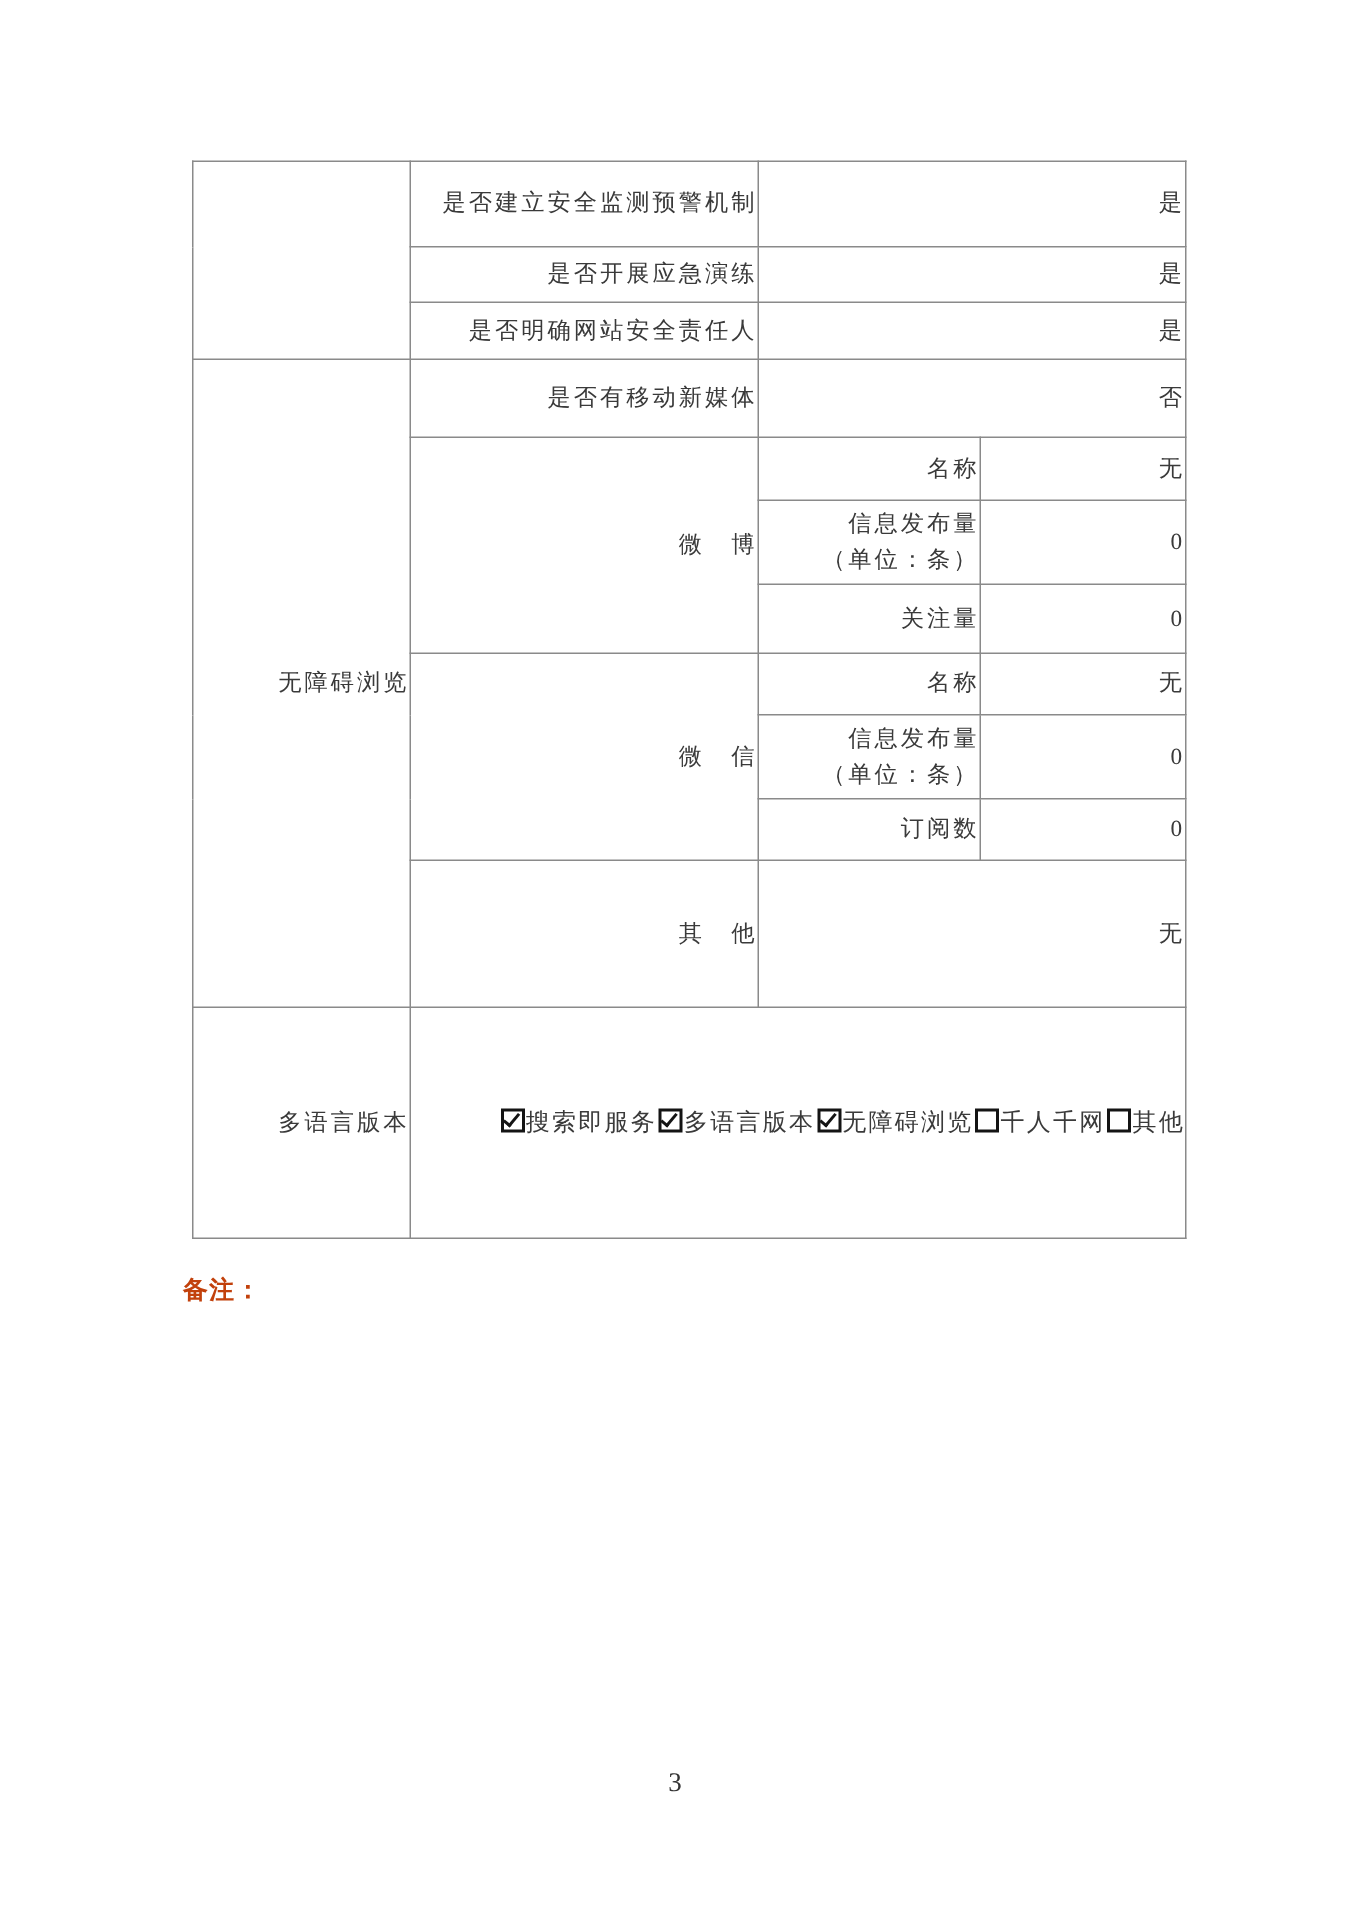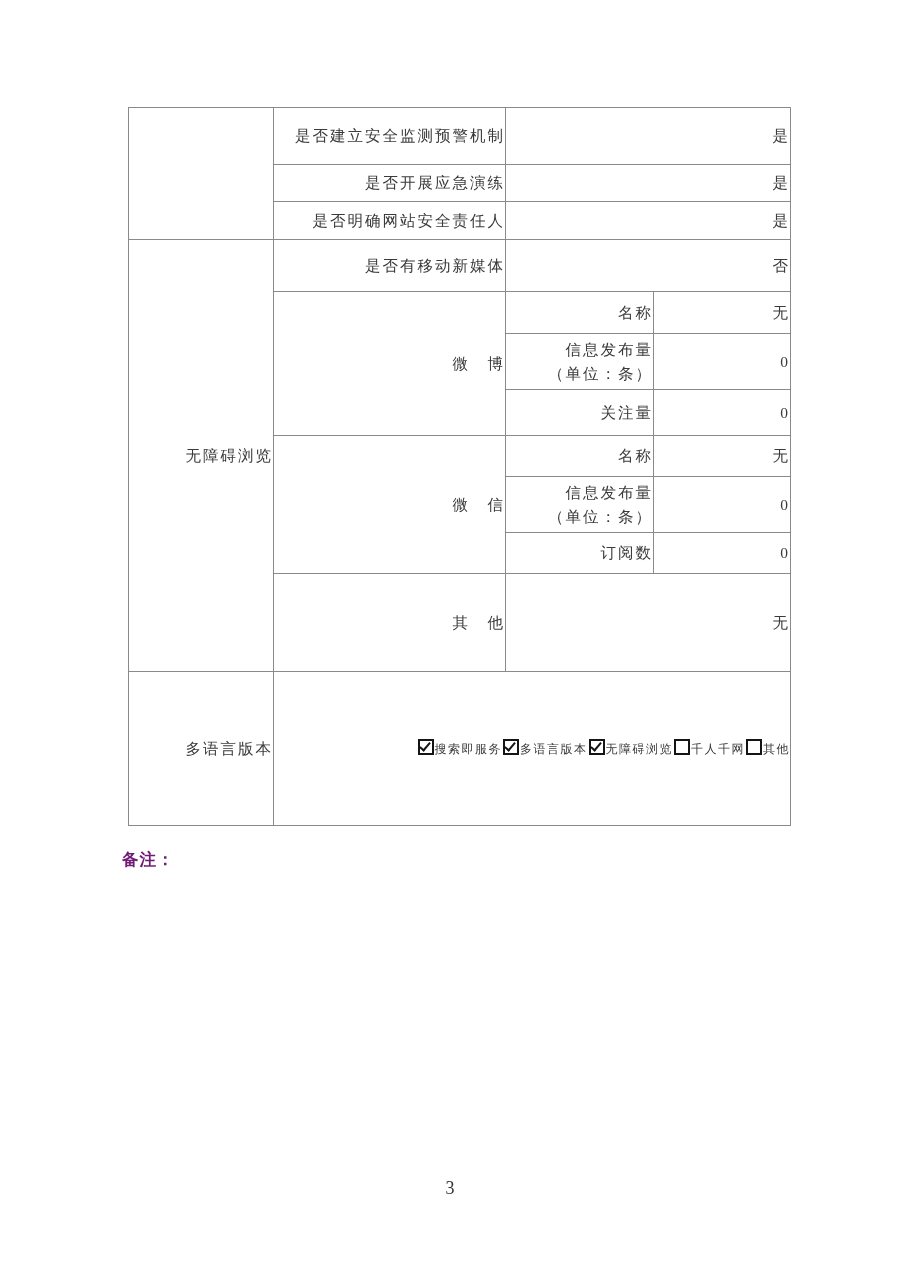--- a/index.html
+++ b/index.html
@@ -4,28 +4,28 @@
 <style>
   html,body{margin:0;padding:0;background:#ffffff;}
   .page{position:relative;width:900px;height:1272px;background:#ffffff;overflow:hidden;
         font-family:"Liberation Serif","DejaVu Serif",serif;color:#3a3a3a;}
   .table-wrap{position:absolute;left:128px;top:107px;}
   table.report{border-collapse:collapse;table-layout:fixed;width:662px;}
   table.report td{border:1px solid #8a8a8a;text-align:right;vertical-align:middle;
         font-size:15.5px;letter-spacing:2px;padding:0;line-height:26px;color:#3a3a3a;}
   td.section-label{letter-spacing:4px;}
   .two-line div{line-height:24px;}
-  .cb-line{white-space:nowrap;font-size:12px;letter-spacing:1.5px;}
+  .cb-line{white-space:nowrap;font-size:16px;letter-spacing:1.5px;}
   .cb-item{display:inline-block;}
   .cb-box{display:inline-block;width:12px;height:12px;border:2.5px solid #141414;
         position:relative;vertical-align:-2px;margin:0 1px 0 1px;background:#fff;}
   .cb-box.checked::after{content:"";position:absolute;left:2px;top:-1px;width:4px;height:9px;
         border-right:2.8px solid #141414;border-bottom:2.8px solid #141414;transform:rotate(40deg);}
   .remark{position:absolute;left:122px;top:849px;font-size:16.5px;font-weight:700;
-        letter-spacing:1px;color:#701a75;}
+        letter-spacing:1px;color:#c2410c;}
   .page-number{position:absolute;left:0;top:1178px;width:900px;text-align:center;
         font-size:18px;color:#333;}
 </style>
 </head>
 <body>
 
 <div class="page">
 
   <div class="table-wrap">
     <table class="report">

